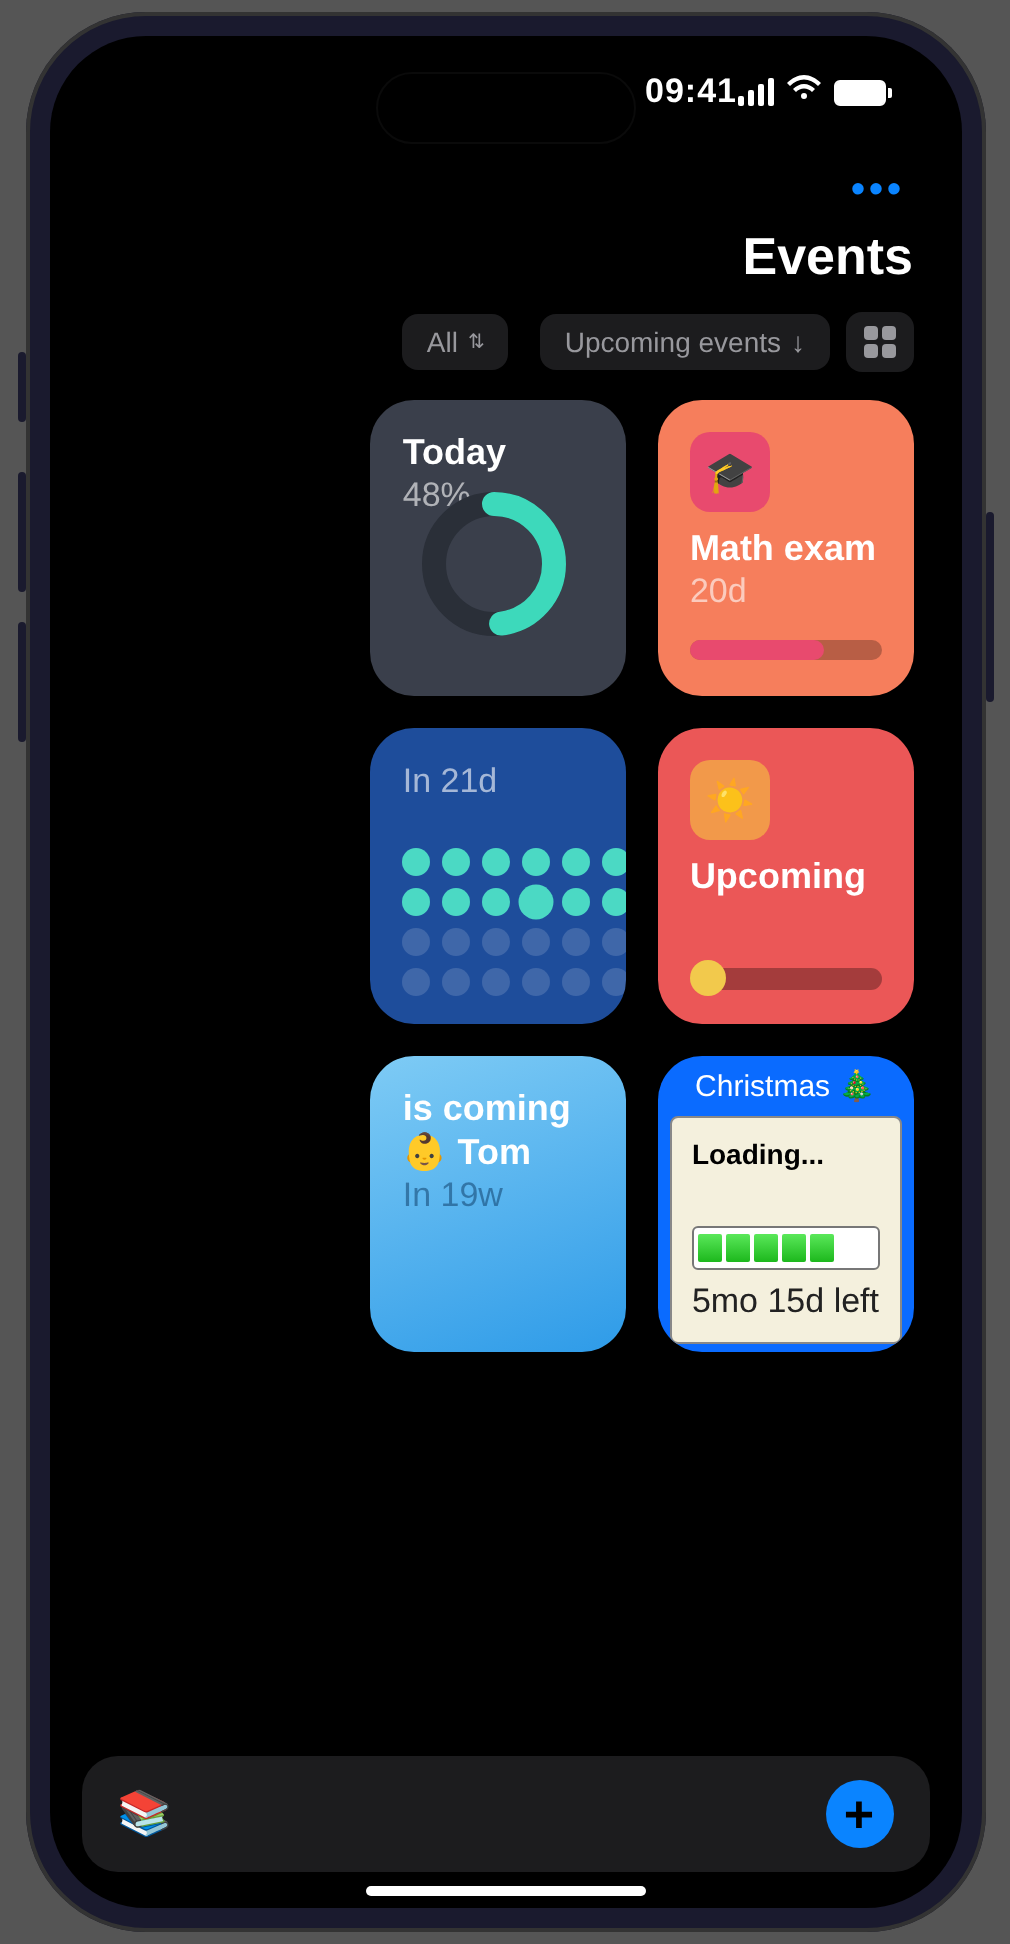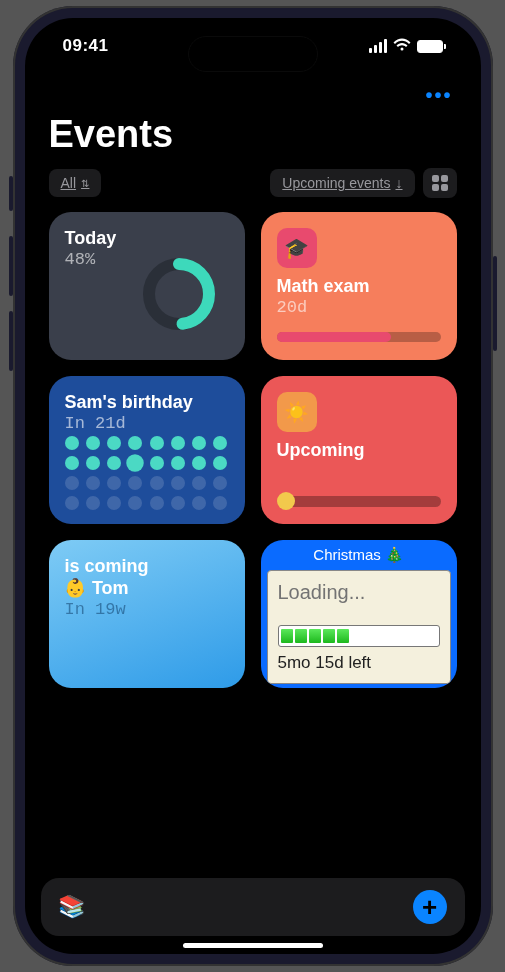--- a/index.html
+++ b/index.html
@@ -28,20 +28,21 @@
     .sb-right { right:-4px; top:250px; width:4px; height:95px; }
     .screen {
       width: 100%;
       height: 100%;
       background: #000;
       border-radius: 48px;
       overflow: hidden;
       position: relative;
       display: flex;
       flex-direction: column;
+      align-items: flex-end;
     }
     .notch {
       position: absolute;
       top: 18px;
       left: 50%;
       transform: translateX(-50%);
       width: 130px;
       height: 36px;
       background: #000;
       border-radius: 20px;
@@ -62,39 +63,39 @@
     .sbar:nth-child(3){height:11px;} .sbar:nth-child(4){height:14px;}
     .wifi { font-size:15px; color:#fff; }
     .battery { width:26px; height:13px; border:1.5px solid #fff; border-radius:3px; position:relative; }
     .battery::after { content:''; position:absolute; right:-4px; top:3px; width:2px; height:5px; background:#fff; border-radius:0 1px 1px 0;}
     .battery-fill { width:100%; height:100%; background:#fff; border-radius:1px; }
 
     .topbar { display:flex; justify-content:flex-end; padding:10px 28px 0; }
     .dots { color:#0a84ff; font-size:20px; font-weight:bold; letter-spacing:2px; }
 
     .header { padding: 6px 24px 12px; }
-    .title { color:#fff; font-size:38px; font-weight:700; }
+    .title { color:#fff; font-size:26px; font-weight:700; }
 
     .controls { display:flex; align-items:center; gap:8px; padding:0 24px 14px; }
     .pill {
       background:#1c1c1e; color:#98989d; font-size:14px;
-      padding:6px 12px; border-radius:8px; display:flex; align-items:center; gap:5px;text-decoration:underline;
+      padding:6px 12px; border-radius:8px; display:flex; align-items:center; gap:5px;
     }
     .spacer { flex:1; }
     .gridbtn {
       background:#1c1c1e; width:34px; height:30px; border-radius:8px;
       display:flex; align-items:center; justify-content:center;
     }
     .gridicon { display:grid; grid-template-columns:1fr 1fr; grid-template-rows:1fr 1fr; gap:2px; width:16px; height:16px; }
     .gridicon div{ background:#98989d; border-radius:2px; }
 
     .content { flex:1; padding:0 24px; display:grid; grid-template-columns:1fr 1fr; gap:16px; align-content:start; }
     .card { border-radius:22px; padding:16px; height:148px; position:relative; overflow:hidden; }
     .card-title { color:#fff; font-size:18px; font-weight:600; }
-    .card-sub { color:rgba(255,255,255,0.6); font-size:17px; font-weight:500; margin-top:1px;font-family:Liberation Mono, monospace;}
+    .card-sub { color:rgba(255,255,255,0.6); font-size:17px; font-weight:500; margin-top:1px;}
 
     
     .c-today { background:#3a3f4b; }
     .ring { position:absolute; right:26px; bottom:26px; width:80px; height:80px; }
     .ring svg { transform: rotate(-90deg); }
 
     
     .c-math { background:#f67e5c; }
     .badge {
       width:40px; height:40px; background:#e84a6e; border-radius:10px;
@@ -118,21 +119,21 @@
     .track { position:absolute; left:20px; right:16px; bottom:17px; height:11px; background:rgba(0,0,0,0.3); border-radius:6px;}
 
     
     .c-tom { background:linear-gradient(160deg,#7ecbf5 0%, #2e9be8 100%); }
     .c-tom .card-sub { color: rgba(0,40,80,0.45); }
 
     
     .c-xmas { background:#0a6bff; padding:0; }
     .xmas-head { color:#fff; text-align:center; font-size:15px; padding:6px 0; }
     .xmas-body { background:#f4f0dd; margin:0 6px 6px; height:calc(100% - 34px); border-radius:4px; padding:10px; display:flex; flex-direction:column; border:1px solid #888;}
-    .xmas-load { color:#737373; font-size:20px; }
+    .xmas-load { color:#000000; font-size:14px;font-weight:bold; }
     .xmas-prog { border:1px solid #777; height:22px; border-radius:3px; background:#fff; margin-top:auto; display:flex; align-items:center; padding:2px; gap:2px;}
     .seg { width:12px; height:14px; background:linear-gradient(#5ae85a,#1db81d); border-radius:1px;}
     .xmas-left { color:#222; font-size:17px; margin-top:6px; }
 
     .tabbar { position:absolute; left:16px; right:16px; bottom:18px; height:58px; background:#1c1c1e; border-radius:18px; display:flex; align-items:center; justify-content:space-between; padding:0 18px;}
     .tab-left { font-size:22px; }
     .tab-add { width:34px; height:34px; background:#0a84ff; border-radius:50%; display:flex; align-items:center; justify-content:center; color:#000; font-size:26px; font-weight:700;}
     .homebar { position:absolute; bottom:6px; left:50%; transform:translateX(-50%); width:140px; height:5px; background:#fff; border-radius:3px;}
   </style>
 </head>
@@ -211,21 +212,20 @@
       <div class="card c-math">
         <div class="badge">🎓</div>
         <div class="card-title">Math exam</div>
         <div class="card-sub">20d</div>
         <div class="bar">
           <div class="bar-fill" style="width:70%; background:#e84a6e;"></div>
         </div>
       </div>
 
       <div class="card c-sam">
-        <div class="card-title">Sam's birthday</div>
         <div class="card-sub">In 21d</div>
         <div class="dot-cal">
           <div class="dot d-bright"></div>
             <div class="dot d-bright"></div>
             <div class="dot d-bright"></div>
             <div class="dot d-bright"></div>
             <div class="dot d-bright"></div>
             <div class="dot d-bright"></div>
             <div class="dot d-bright"></div>
             <div class="dot d-bright"></div>

